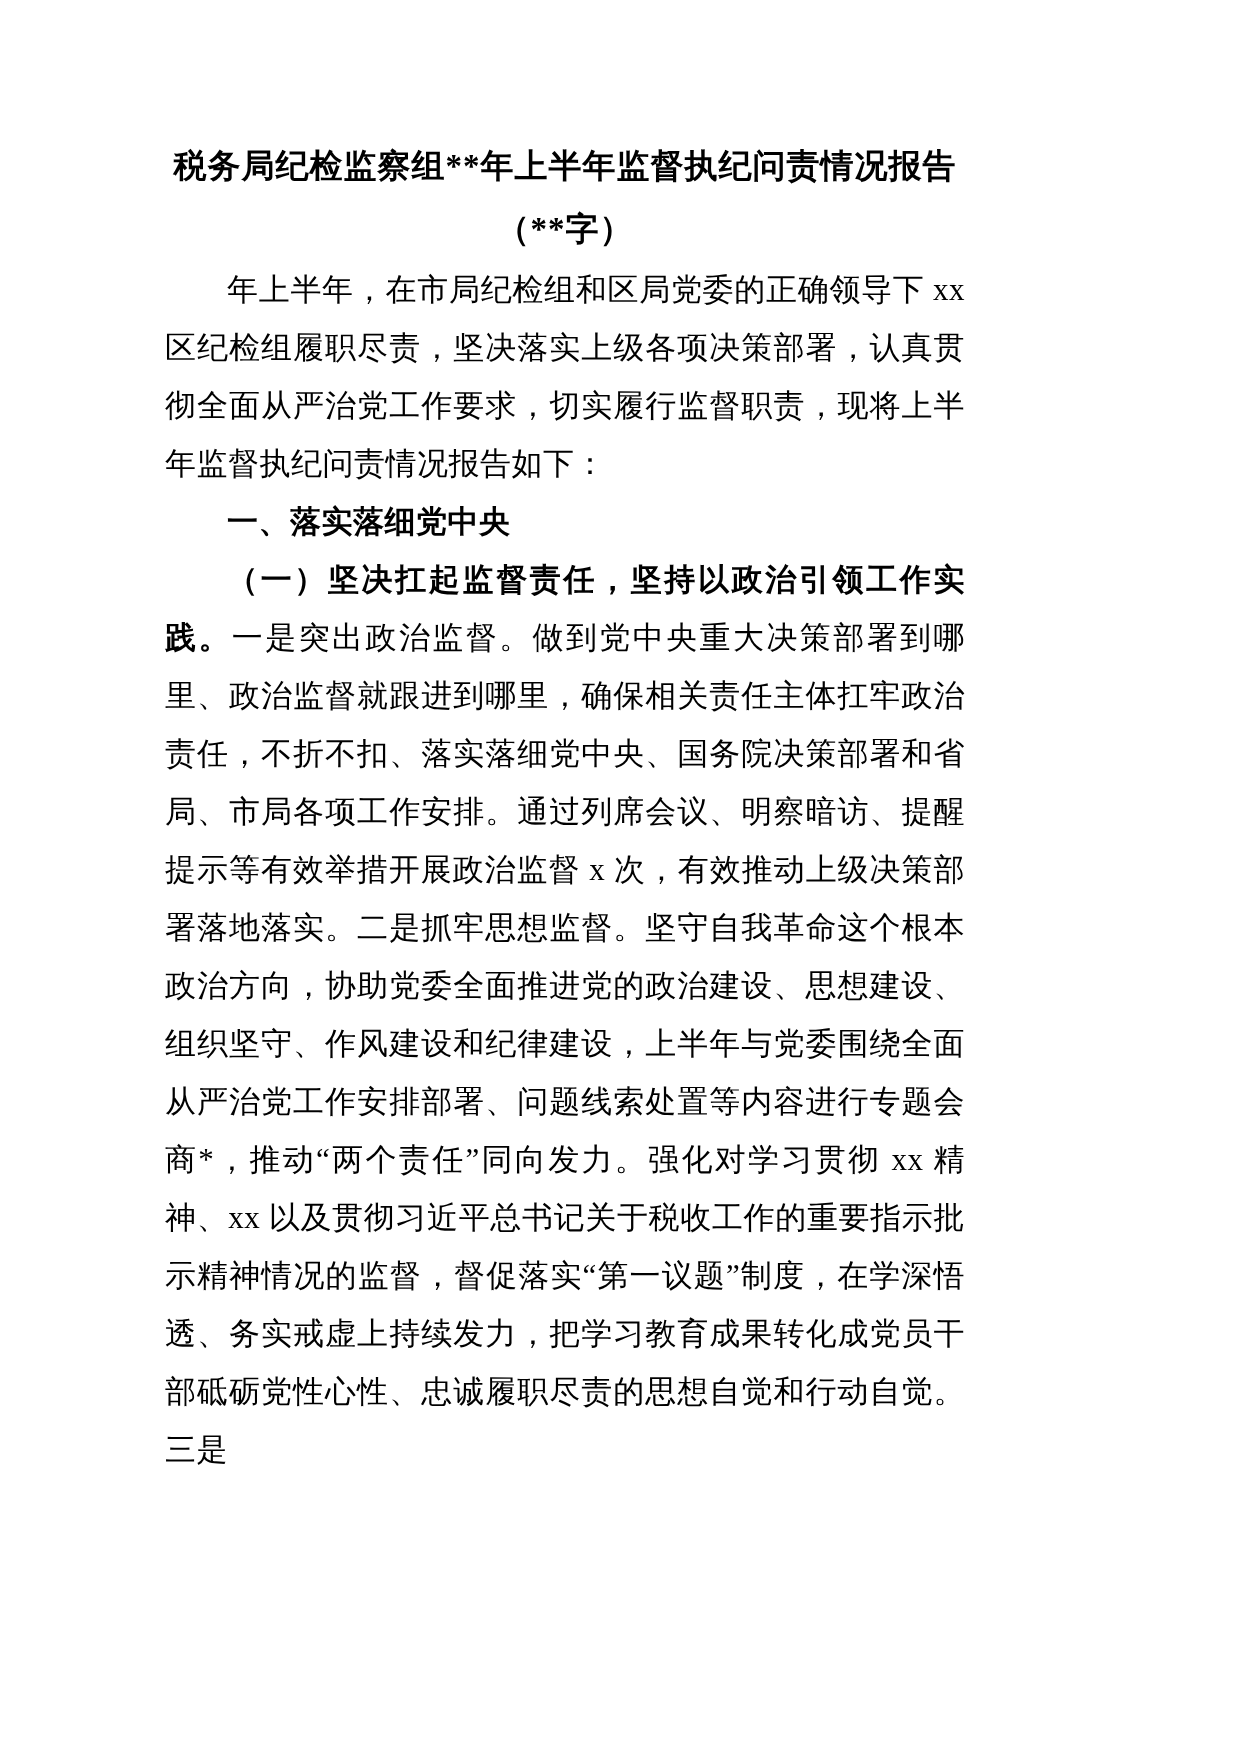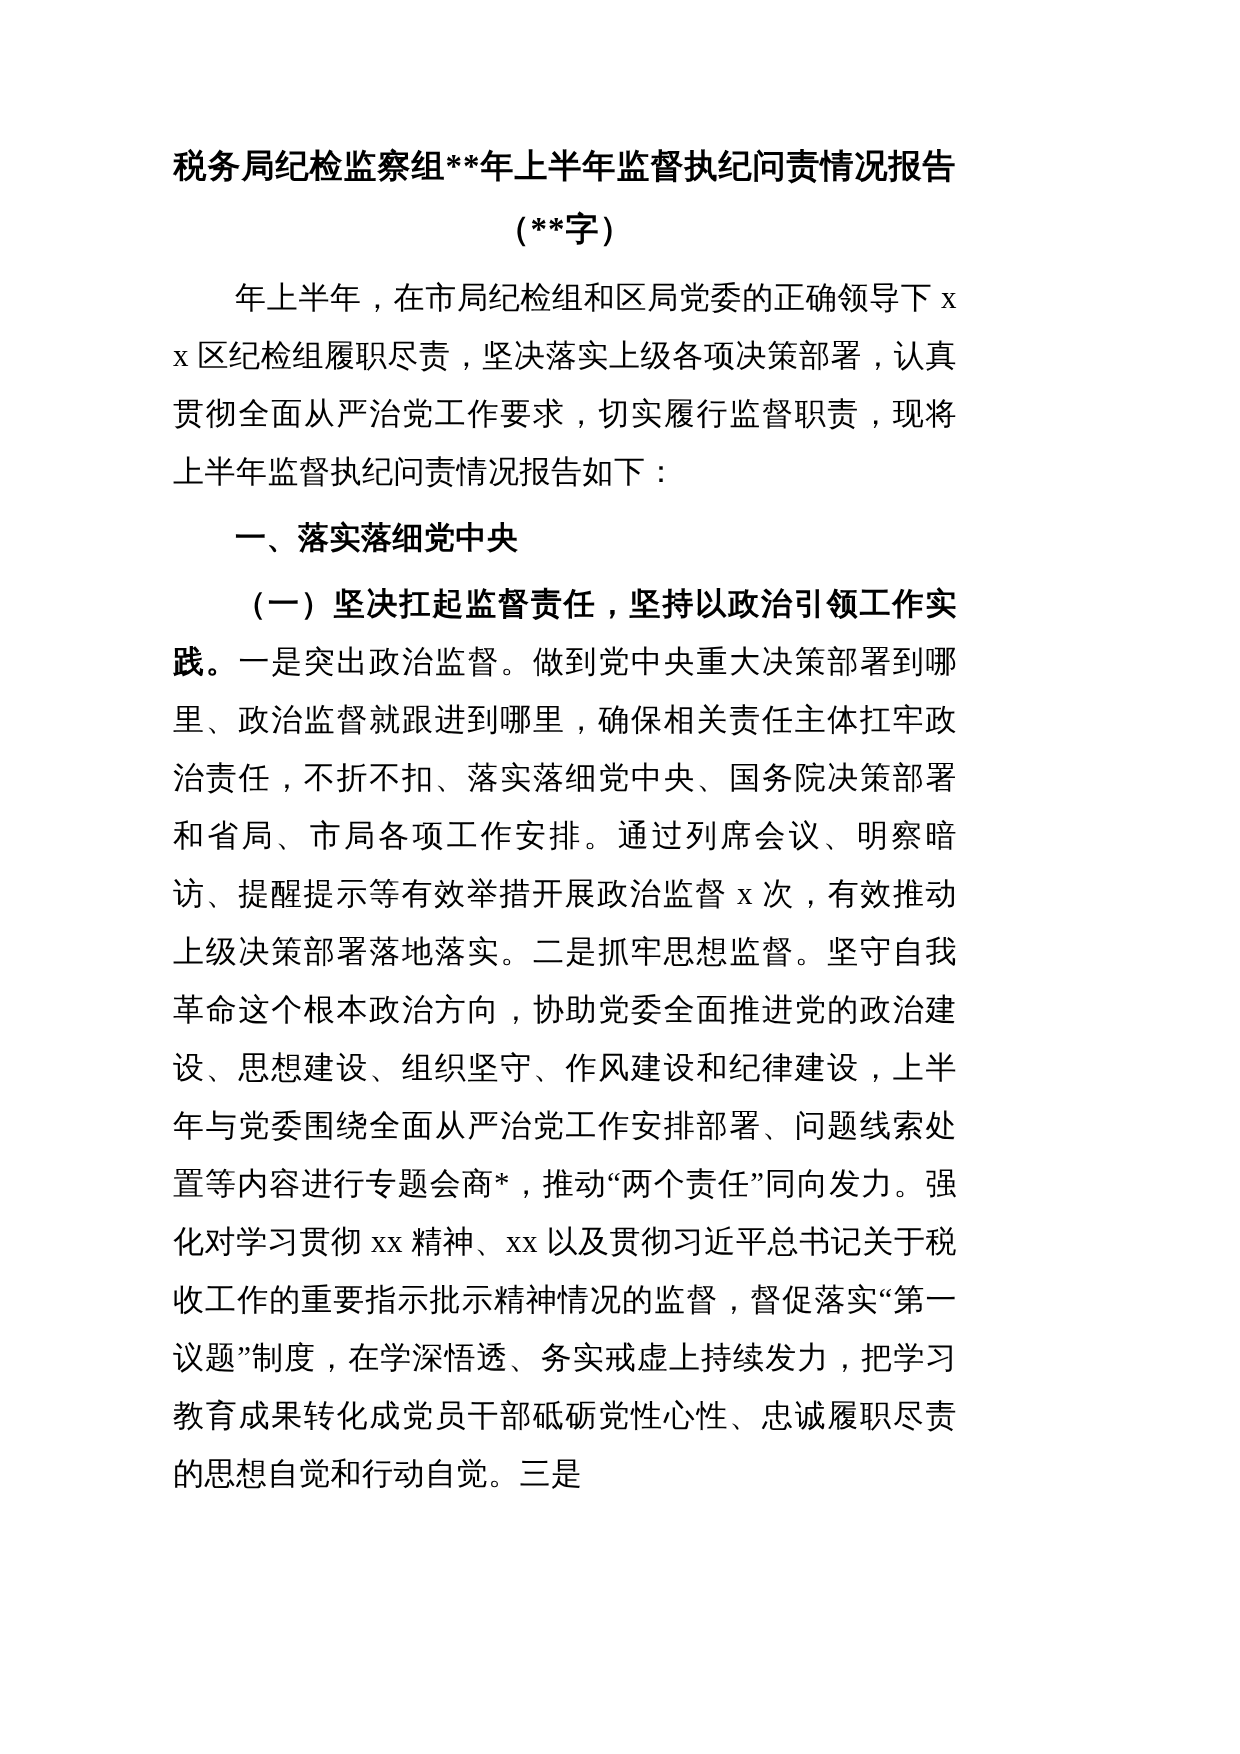--- a/index.html
+++ b/index.html
@@ -28,21 +28,21 @@
     line-height: 63px;
     margin: 0;
     letter-spacing: 1px;
   }
   .para {
     font-size: 31px;
     line-height: 58px;
     text-align: justify;
     text-justify: inter-ideograph;
     text-indent: 2em;
-    margin: 8px;
+    margin: 0;
     letter-spacing: 0.5px;
     word-break: break-all;
   }
   .heading {
     font-weight: bold;
   }
   .bold {
     font-weight: bold;
   }
 </style>

